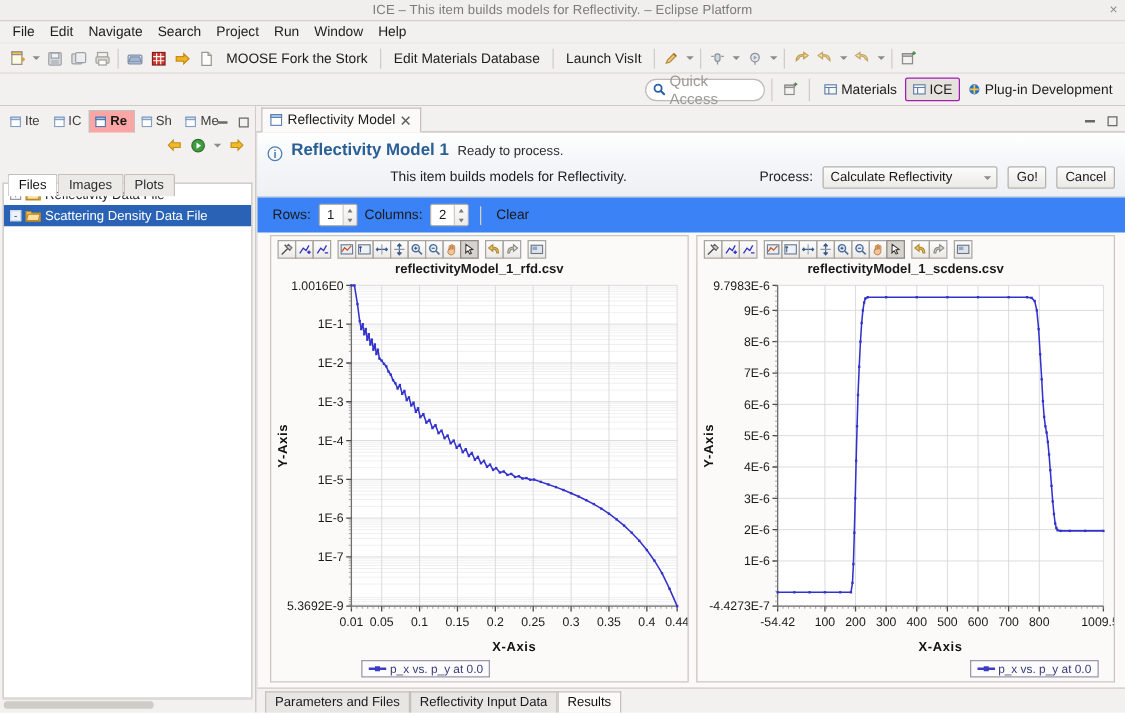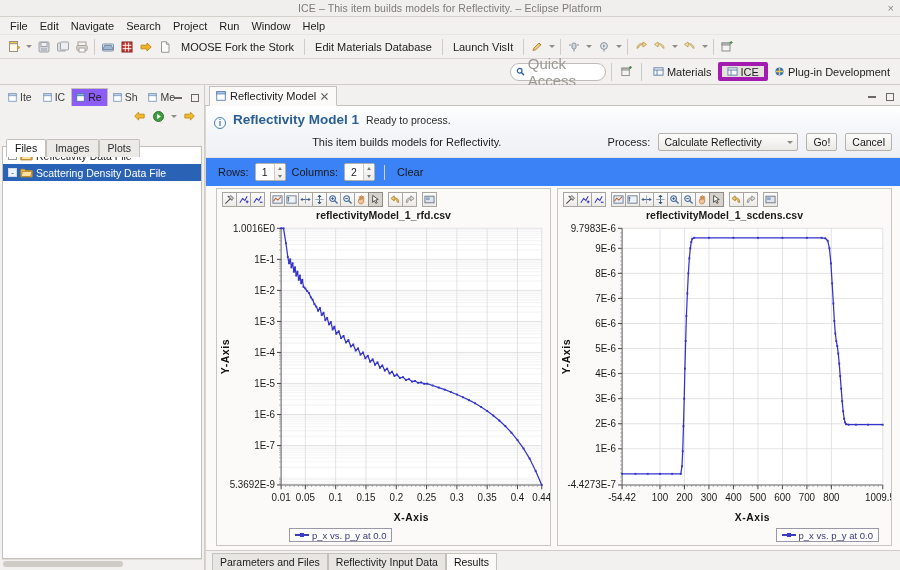--- a/index.html
+++ b/index.html
@@ -55,41 +55,41 @@
   
   .qrow {
     height:26px; background:#f2f1f0; display:flex; align-items:center;
     justify-content:flex-end; padding:0 4px; gap:0px; flex:0 0 auto;
     border-bottom:1px solid #cfccc7;
   }
   .qa {
     width:96px; height:18px; background:#fff; border:1px solid #bfbbb6;
     border-radius:9px; display:flex; align-items:center; padding:0 5px; gap:3px;
   }
-  .qa .ph { font-size:15px; color:#9c9994; }
+  .qa .ph { font-size:12px; color:#9c9994; }
   .persep { width:1px; height:18px; background:#d0ccc7; margin:0 5px; }
   .perbtn {
     height:19px; display:flex; align-items:center; gap:3px; padding:0 5px;
     font-size:11px; color:#1c1c1c; cursor:default; border:1px solid transparent;
   }
-  .perbtn.active { background:#e5e2de; border:4px solid #a21caf; border-radius:2px; }
+  .perbtn.active { background:#e5e2de; border:1px solid #a21caf; border-radius:2px; }
 
   
   .body { flex:1 1 auto; display:flex; min-height:0; background:#f2f1f0; }
 
   
   .sidebar { width:205px; flex:0 0 205px; display:flex; flex-direction:column; background:#f2f1f0;
              border-right:1px solid #cfccc7; min-height:0; }
   .sbtabs { height:20px; display:flex; align-items:flex-end; padding-left:3px; position:relative; }
   .sbtab {
     display:flex; align-items:center; gap:3px; padding:2px 5px 3px 4px;
     font-size:10.5px; color:#3a3a3a; cursor:default; border:1px solid transparent;
     border-bottom:none; position:relative; top:1px;
   }
-  .sbtab.active { background:#8b5cf6; border-color:#c4c0bb; color:#1a1a1a; font-weight:normal; }
+  .sbtab.active { background:#fca5a5; border-color:#c4c0bb; color:#1a1a1a; font-weight:bold; }
   .sbwinbtns { position:absolute; right:5px; bottom:3px; display:flex; gap:9px; align-items:center; }
   .minbox { width:8px; height:2px; background:#6b6864; }
   .maxbox { width:8px; height:8px; border:1.4px solid #6b6864; }
 
   .sbnav { height:22px; display:flex; align-items:center; justify-content:flex-end;
            gap:6px; padding-right:8px; background:#f2f1f0; }
 
   .sbinner { flex:1 1 auto; margin:0 2px 2px 2px; display:flex; flex-direction:column; min-height:0; }
   .sbsubtabs { height:19px; display:flex; align-items:flex-end; gap:0px; padding-left:4px; }
   .sbsubtab {

